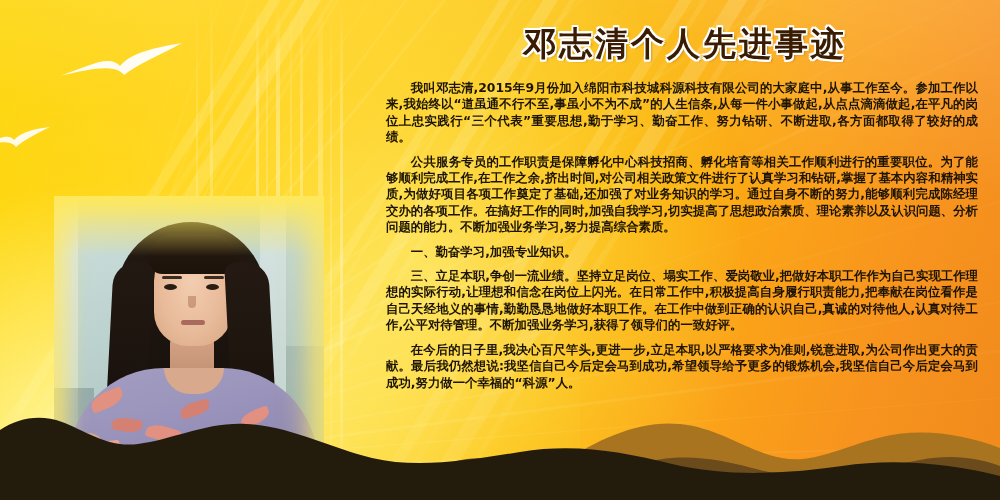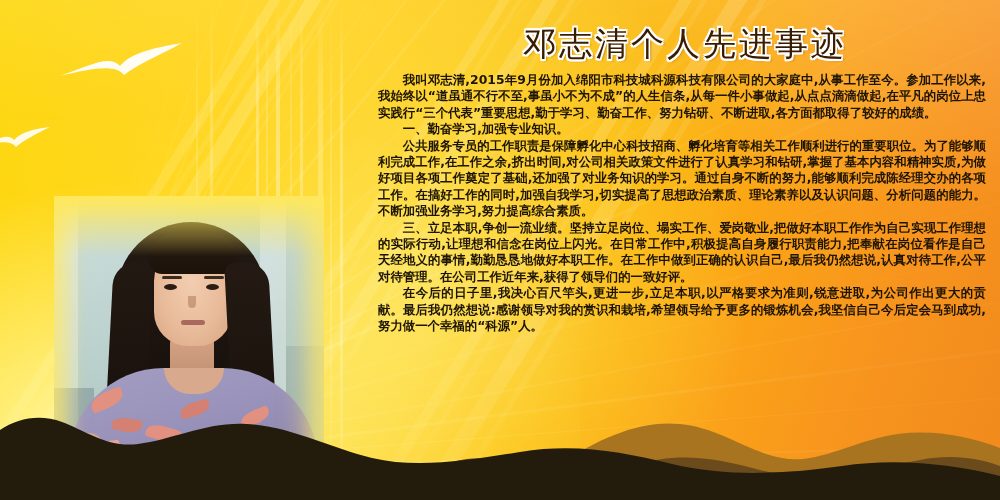--- a/index.html
+++ b/index.html
@@ -158,38 +158,38 @@
     pointer-events:none;
   }
 
   
   .mtn{position:absolute;left:0;bottom:0;width:1000px;pointer-events:none;}
 
   
   #title{
     position:absolute;left:0;top:22px;width:1000px;text-align:center;
     padding-left:370px;box-sizing:border-box;
-    font-size:33px;font-weight:normal;letter-spacing:3px;
+    font-size:33px;font-weight:bold;letter-spacing:3px;
     color:#3a1c03;
     -webkit-text-stroke:0px;
     text-shadow:
       -1.6px -1.6px 0 #fff,  1.6px -1.6px 0 #fff,
       -1.6px  1.6px 0 #fff,  1.6px  1.6px 0 #fff,
       -1.6px 0 0 #fff, 1.6px 0 0 #fff, 0 -1.6px 0 #fff, 0 1.6px 0 #fff,
        2.4px 2.4px 2px rgba(90,45,0,.35);
   }
   #body{
     position:absolute;left:378px;top:72px;width:608px;
     color:#1d1404;
     font-size:12.4px;line-height:16.4px;
     font-weight:bold;
     text-align:justify;
     text-justify:inter-ideograph;
   }
-  #body p{margin:0;text-indent:2em;}
+  #body p{margin:8px;text-indent:2em;}
   #body p.noindent{text-indent:0;}
   #date{
     position:absolute;right:22px;top:448px;
     font-size:13.5px;font-weight:bold;color:#1d1404;letter-spacing:.5px;
   }
 </style>
 </head>
 <body>
 
 <div id="poster">
@@ -312,20 +312,20 @@
   <svg class="mtn" height="92" viewBox="0 0 1000 92" preserveAspectRatio="none">
     <path d="M560 92 L560 56 C600 30 640 12 680 16 C720 20 748 44 782 50 C812 56 840 40 878 30 C920 19 962 26 1000 40 L1000 92 Z" fill="#a9741f"></path>
     <path d="M420 92 L432 64 C470 40 506 52 540 66 C572 79 600 70 634 58 C676 43 716 50 760 62 C806 75 866 62 920 52 C952 46 978 50 1000 58 L1000 92 Z" fill="#6b4a1b"></path>
     <path d="M0 92 L0 22 C18 10 40 6 62 14 C86 23 108 40 138 36 C172 32 206 14 246 16 C290 18 330 40 372 50 C418 61 470 52 520 44 C576 35 622 44 672 56 C726 69 786 66 842 58 C896 50 952 56 1000 68 L1000 92 Z" fill="#231c0d"></path>
   </svg>
 
   <div id="title">邓志清个人先进事迹</div>
 
   <div id="body">
       <p>我叫邓志清,2015年9月份加入绵阳市科技城科源科技有限公司的大家庭中,从事工作至今。参加工作以来,我始终以“道虽通不行不至,事虽小不为不成”的人生信条,从每一件小事做起,从点点滴滴做起,在平凡的岗位上忠实践行“三个代表”重要思想,勤于学习、勤奋工作、努力钻研、不断进取,各方面都取得了较好的成绩。</p>
+      <p>公共服务专员的工作职责是保障孵化中心科技招商、孵化培育等相关工作顺利进行的重要职位。为了能够顺利完成工作,在工作之余,挤出时间,对公司相关政策文件进行了认真学习和钻研,掌握了基本内容和精神实质,为做好项目各项工作奠定了基础,还加强了对业务知识的学习。通过自身不断的努力,能够顺利完成陈经理交办的各项工作。在搞好工作的同时,加强自我学习,切实提高了思想政治素质、理论素养以及认识问题、分析问题的能力。不断加强业务学习,努力提高综合素质。</p>
       <p>一、勤奋学习,加强专业知识。</p>
-      <p>公共服务专员的工作职责是保障孵化中心科技招商、孵化培育等相关工作顺利进行的重要职位。为了能够顺利完成工作,在工作之余,挤出时间,对公司相关政策文件进行了认真学习和钻研,掌握了基本内容和精神实质,为做好项目各项工作奠定了基础,还加强了对业务知识的学习。通过自身不断的努力,能够顺利完成陈经理交办的各项工作。在搞好工作的同时,加强自我学习,切实提高了思想政治素质、理论素养以及认识问题、分析问题的能力。不断加强业务学习,努力提高综合素质。</p>
-      <p>三、立足本职,争创一流业绩。坚持立足岗位、塌实工作、爱岗敬业,把做好本职工作作为自己实现工作理想的实际行动,让理想和信念在岗位上闪光。在日常工作中,积极提高自身履行职责能力,把奉献在岗位看作是自己天经地义的事情,勤勤恳恳地做好本职工作。在工作中做到正确的认识自己,最后我仍然想说,认真对待工作,公平对待管理。在公司工作近年来,获得了领导们的一致好评。</p>
-      <p>在今后的日子里,我决心百尺竿头,更进一步,立足本职,以严格要求为准则,锐意进取,为公司作出更大的贡献。最后我仍然想说:感谢领导对我的赏识和栽培,希望领导给予更多的锻炼机会,我坚信自己今后定会马到成功,努力做一个幸福的“科源”人。</p>
+      <p>三、立足本职,争创一流业绩。坚持立足岗位、塌实工作、爱岗敬业,把做好本职工作作为自己实现工作理想的实际行动,让理想和信念在岗位上闪光。在日常工作中,积极提高自身履行职责能力,把奉献在岗位看作是自己天经地义的事情,勤勤恳恳地做好本职工作。在工作中做到正确的认识自己,真诚的对待他人,认真对待工作,公平对待管理。不断加强业务学习,获得了领导们的一致好评。</p>
+      <p>在今后的日子里,我决心百尺竿头,更进一步,立足本职,以严格要求为准则,锐意进取,为公司作出更大的贡献。最后我仍然想说:我坚信自己今后定会马到成功,希望领导给予更多的锻炼机会,我坚信自己今后定会马到成功,努力做一个幸福的“科源”人。</p>
     </div>
 
 
 </div>
 
 </body></html>

